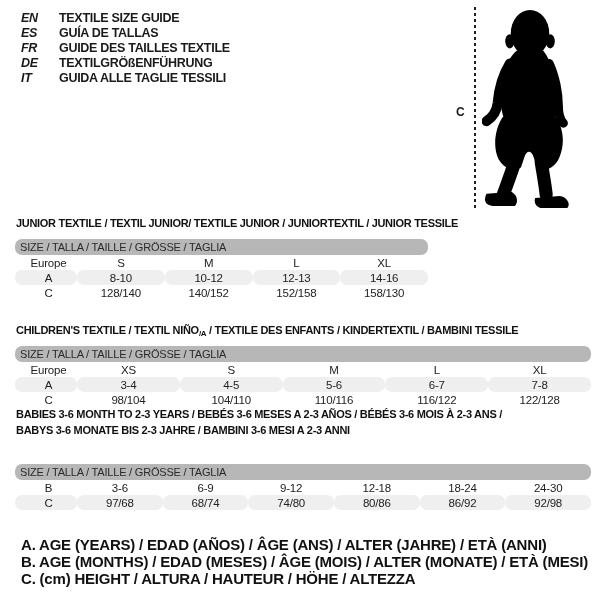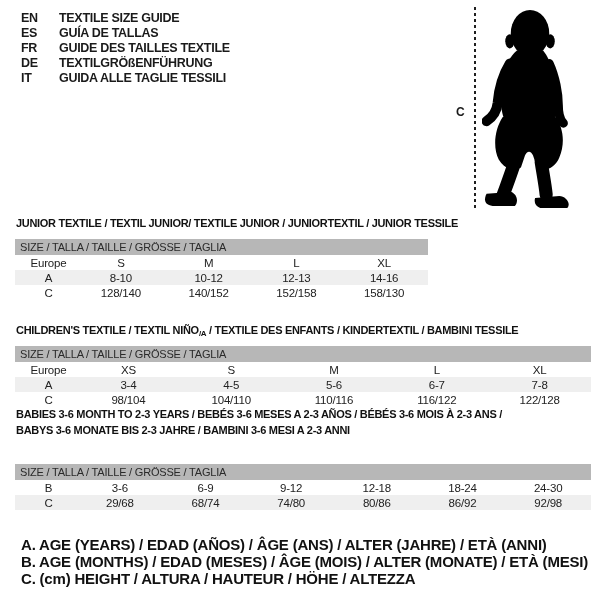--- a/index.html
+++ b/index.html
@@ -26,21 +26,21 @@
     top: 11px;
   }
   .lang-row {
     display: flex;
     font-weight: bold;
     font-size: 12.5px;
     line-height: 15px;
     letter-spacing: -0.3px;
     white-space: nowrap;
   }
-  .lang-code { width: 38px; }
+  .lang-code { width: 38px; font-style: italic; }
 
   
   .figure {
     position: absolute;
     left: 448px;
     top: 4px;
     width: 148px;
     height: 212px;
   }
   .c-label {
@@ -91,20 +91,21 @@
   }
   #table-junior   { left: 15px; top: 239px; width: 413px; }
   #table-children { left: 15px; top: 346px; width: 576px; }
   #table-babies   { left: 15px; top: 464px; width: 576px; }
   .size-table td {
     padding: 0;
     height: 15px;
     text-align: center;
     vertical-align: middle;
     color: #222;
+    border-radius: 7px;
   }
   .size-table td.row-label {
     text-align: center;
     padding-left: 5px;
   }
   .size-table tr.bar td {
     background: #b7b7b7;
     text-align: left;
     padding-left: 5px;
     height: 16px;
@@ -284,21 +285,21 @@
       <td class="row-label">B</td>
       <td>3-6</td>
       <td>6-9</td>
       <td>9-12</td>
       <td>12-18</td>
       <td>18-24</td>
       <td>24-30</td>
     </tr>
     <tr class="stripe">
       <td class="row-label">C</td>
-      <td>29/68</td>
+      <td>97/68</td>
       <td>68/74</td>
       <td>74/80</td>
       <td>80/86</td>
       <td>86/92</td>
       <td>92/98</td>
     </tr>
   </tbody>
     </table>
 
   <div class="legend">

